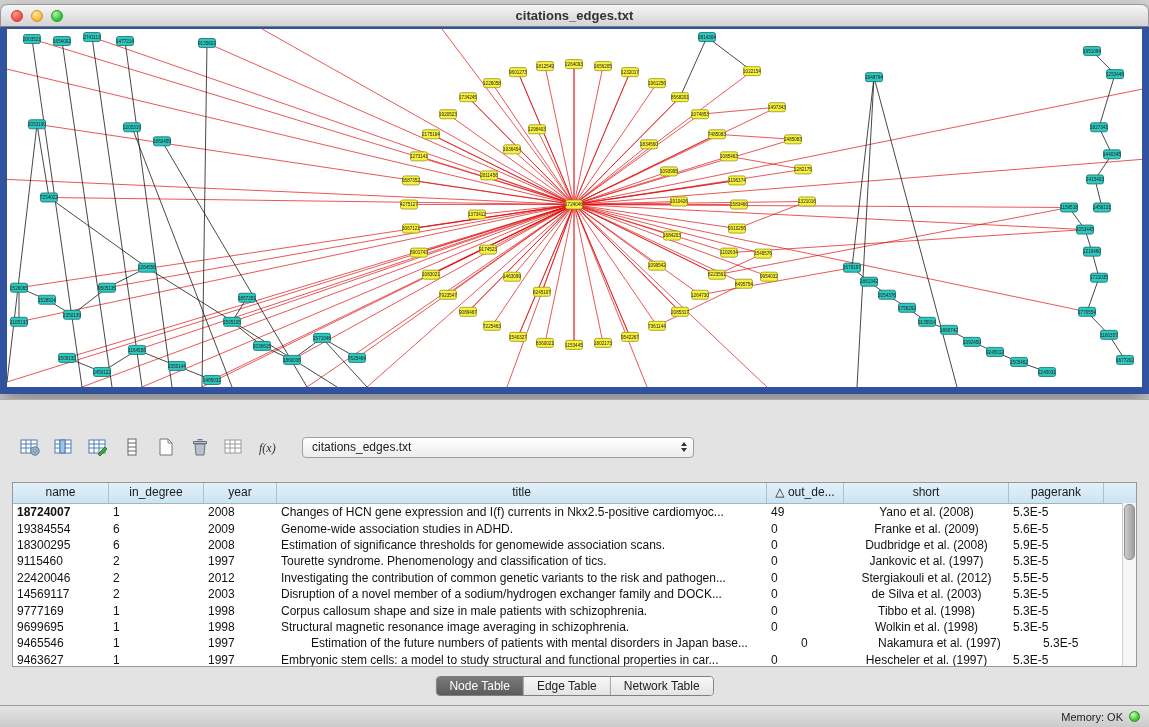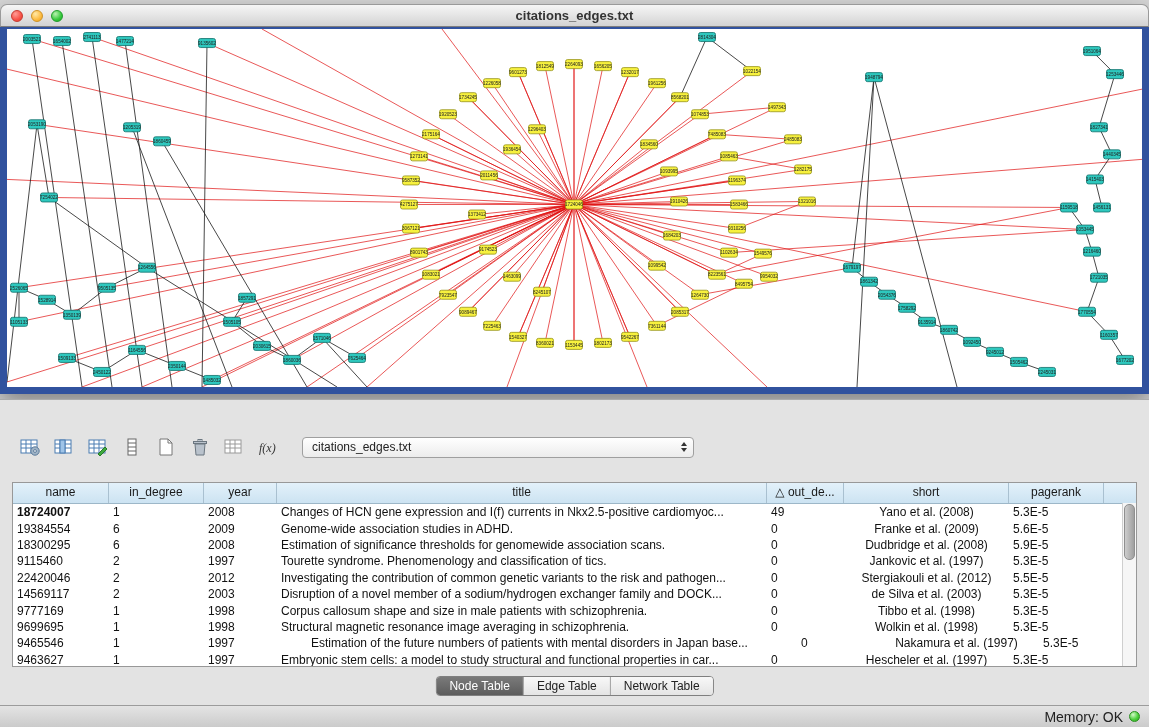--- a/index.html
+++ b/index.html
@@ -60,21 +60,21 @@
 
   .tabs{position:absolute;bottom:9px;left:50%;transform:translateX(-50%);display:flex;
         border:1px solid #7f7f7f;border-radius:4px;overflow:hidden;background:#f0f0f0}
   .tab{padding:2px 13px;font-size:12px;color:#222;border-right:1px solid #9a9a9a;
        background:linear-gradient(#f8f8f8,#e4e4e4)}
   .tab:last-child{border-right:none}
   .tab.active{background:linear-gradient(#7a7a7a,#5c5c5c);color:#fff}
 
   .statusbar{position:absolute;left:0;bottom:0;width:1149px;height:22px;box-sizing:border-box;
              background:linear-gradient(#e4e4e4,#cbcbcb);border-top:1px solid #9c9c9c;display:flex;
-             align-items:center;justify-content:flex-end;gap:6px;padding:0 9px;font-size:14px;color:#222}
+             align-items:center;justify-content:flex-end;gap:6px;padding:0 9px;font-size:11px;color:#222}
   .mem-dot{width:11px;height:11px;border-radius:50%;box-sizing:border-box;border:1px solid #2a8f1f;
            background:radial-gradient(circle at 35% 30%,#d2f8c8,#4ed13e 55%,#27a21b)}
 </style>
 </head>
 <body>
 
 <div class="net-window">
   <div class="titlebar">
     <div class="lights">
       <span class="light red"></span>
@@ -846,21 +846,21 @@
           <div class="td" style="width: 77px; text-align: left;">0</div>
           <div class="td" style="width: 165px; text-align: center;">Wolkin et al. (1998)</div>
           <div class="td" style="width: 95px; text-align: left;">5.3E-5</div>
         </div>
         <div class="tr">
           <div class="td" style="width: 96px; text-align: left;">9465546</div>
           <div class="td" style="width: 95px; text-align: left;">1</div>
           <div class="td" style="width: 73px; text-align: left;">1997</div>
           <div class="td" style="width: 490px; text-align: left; margin-left: 30px;">Estimation of the future numbers of patients with mental disorders in Japan base...</div>
           <div class="td" style="width: 77px; text-align: left;">0</div>
-          <div class="td" style="width: 165px; text-align: center;">Nakamura et al. (1997)</div>
+          <div class="td" style="width: 165px; text-align: left;">Nakamura et al. (1997)</div>
           <div class="td" style="width: 95px; text-align: left;">5.3E-5</div>
         </div>
         <div class="tr">
           <div class="td" style="width: 96px; text-align: left;">9463627</div>
           <div class="td" style="width: 95px; text-align: left;">1</div>
           <div class="td" style="width: 73px; text-align: left;">1997</div>
           <div class="td" style="width: 490px; text-align: left;">Embryonic stem cells: a model to study structural and functional properties in car...</div>
           <div class="td" style="width: 77px; text-align: left;">0</div>
           <div class="td" style="width: 165px; text-align: center;">Hescheler et al. (1997)</div>
           <div class="td" style="width: 95px; text-align: left;">5.3E-5</div>

